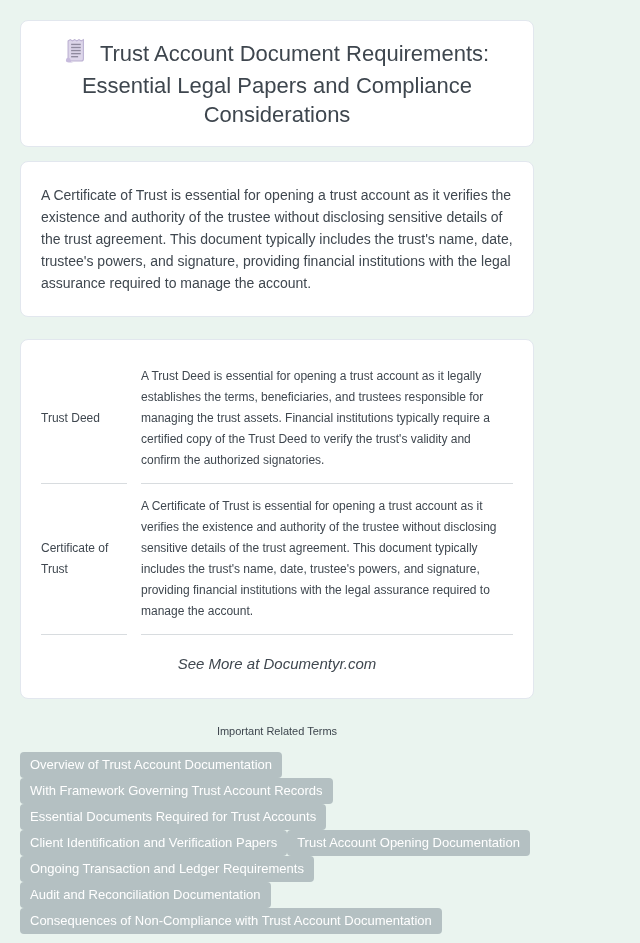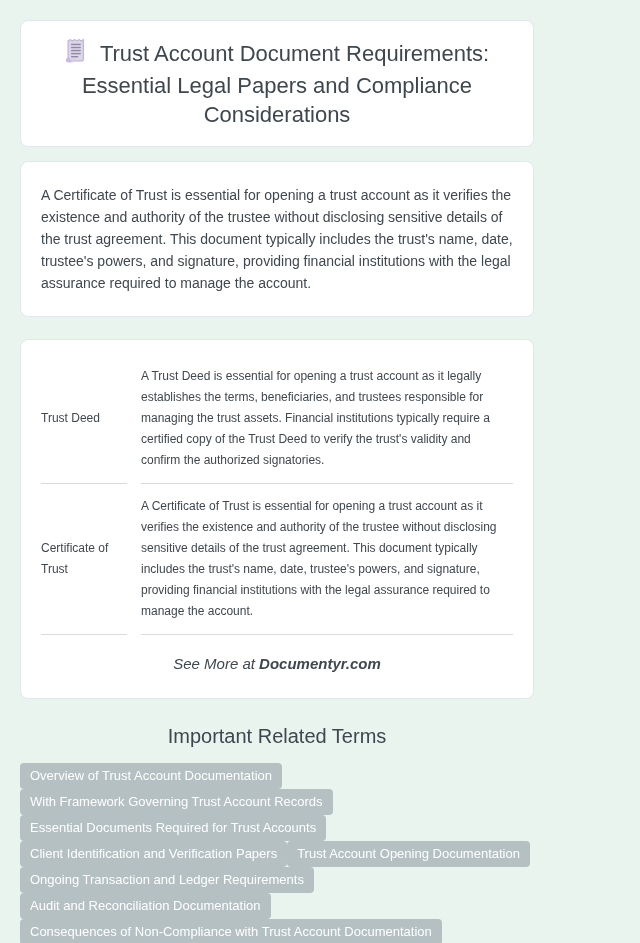--- a/index.html
+++ b/index.html
@@ -83,26 +83,26 @@
     width: 86px;
     white-space: normal;
   }
   .see-more {
     margin: 20px 0 2px 0;
     text-align: center;
     font-style: italic;
     font-size: 15px;
     color: #3f474f;
   }
-  .see-more b { font-weight: 700; margin-top: 40px; }
+  .see-more b { font-weight: 400; margin-top: 40px; }
   
   .related-heading {
     margin: 26px 0 15px 0;
     text-align: center;
-    font-size: 20px;
+    font-size: 11px;
     font-weight: 500;
     color: #3e464e;
   }
   .tags {
     display: flex;
     flex-wrap: wrap;
     gap: 0;
     align-content: flex-start;
   }
   .tag {

